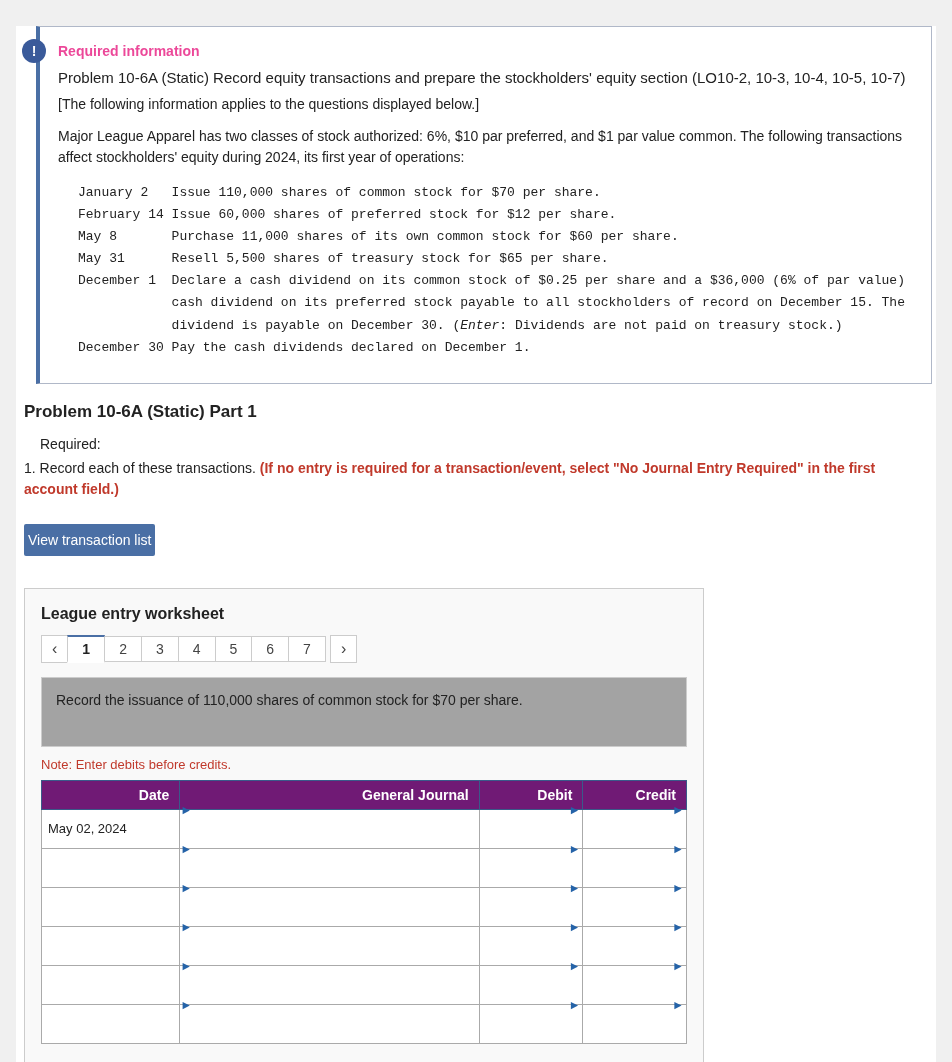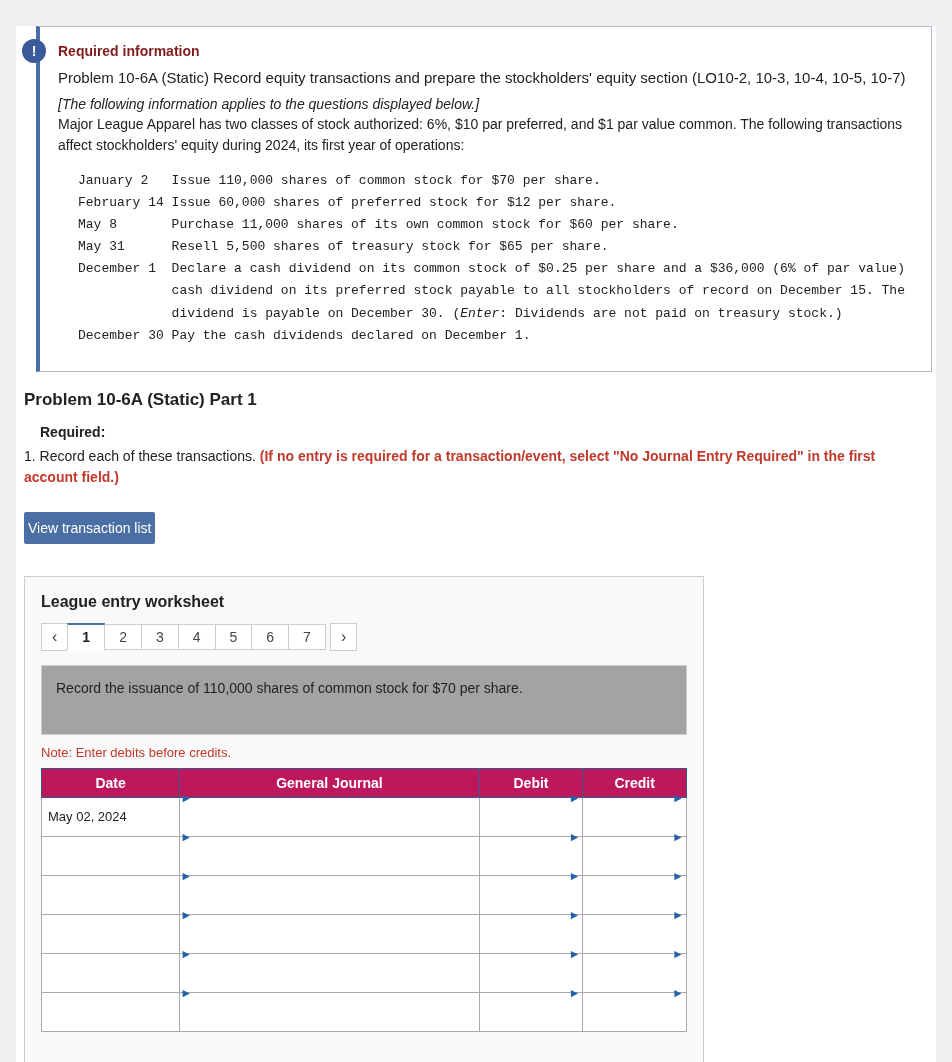--- a/index.html
+++ b/index.html
@@ -34,35 +34,34 @@
       border-radius: 50%;
       width: 24px;
       height: 24px;
       display: flex;
       align-items: center;
       justify-content: center;
       font-weight: bold;
       font-size: 14px;
     }
     .required-info-label {
-      color: #7f1d1d;
+      color: #ec4899;
       font-weight: bold;
       font-size: 14px;
       margin-bottom: 8px;
     }
     .problem-title {
       font-weight: normal;
       font-size: 15px;
       margin-bottom: 8px;
       line-height: 1.4;
     }
     .problem-subtitle {
-      font-style: italic;
       color: #222;
-      margin-bottom: 2px;
+      margin-bottom: 14px;
       font-size: 14px;
     }
     .problem-desc {
       font-size: 14px;
       margin-bottom: 14px;
       line-height: 1.5;
     }
     .transactions-table {
       font-family: 'Courier New', Courier, monospace;
       font-size: 13px;
@@ -71,21 +70,21 @@
       white-space: pre;
     }
 
     
     .part-title {
       font-weight: bold;
       font-size: 17px;
       margin: 18px 0 14px 0;
     }
     .required-label {
-      font-weight: bold;
+      font-weight: normal;
       font-size: 14px;
       margin-bottom: 6px;
       padding-left: 16px;
     }
     .required-note {
       font-size: 14px;
       margin-bottom: 14px;
       line-height: 1.5;
     }
     .required-note .highlight {
@@ -173,25 +172,25 @@
       margin-bottom: 8px;
     }
 
     
     .journal-table {
       width: 100%;
       border-collapse: collapse;
       margin-bottom: 14px;
     }
     .journal-table th {
-      background: #be185d;
+      background: #701a75;
       color: #fff;
       border: 1px solid #3a5a8a;
       padding: 6px 10px;
-      text-align: center;
+      text-align: right;
       font-size: 14px;
     }
     .journal-table td {
       border: 1px solid #aaa;
       padding: 4px 6px;
       font-size: 13px;
       height: 28px;
       background: #fff;
     }
     .journal-table td.date-cell {

